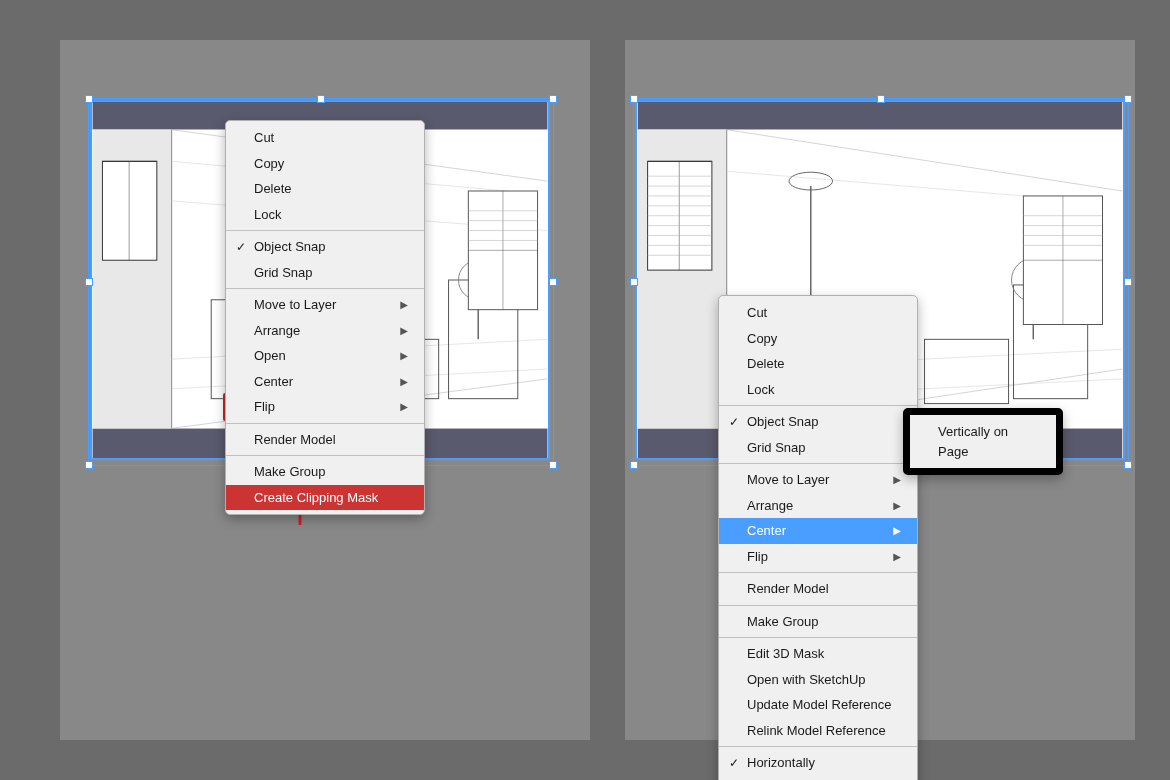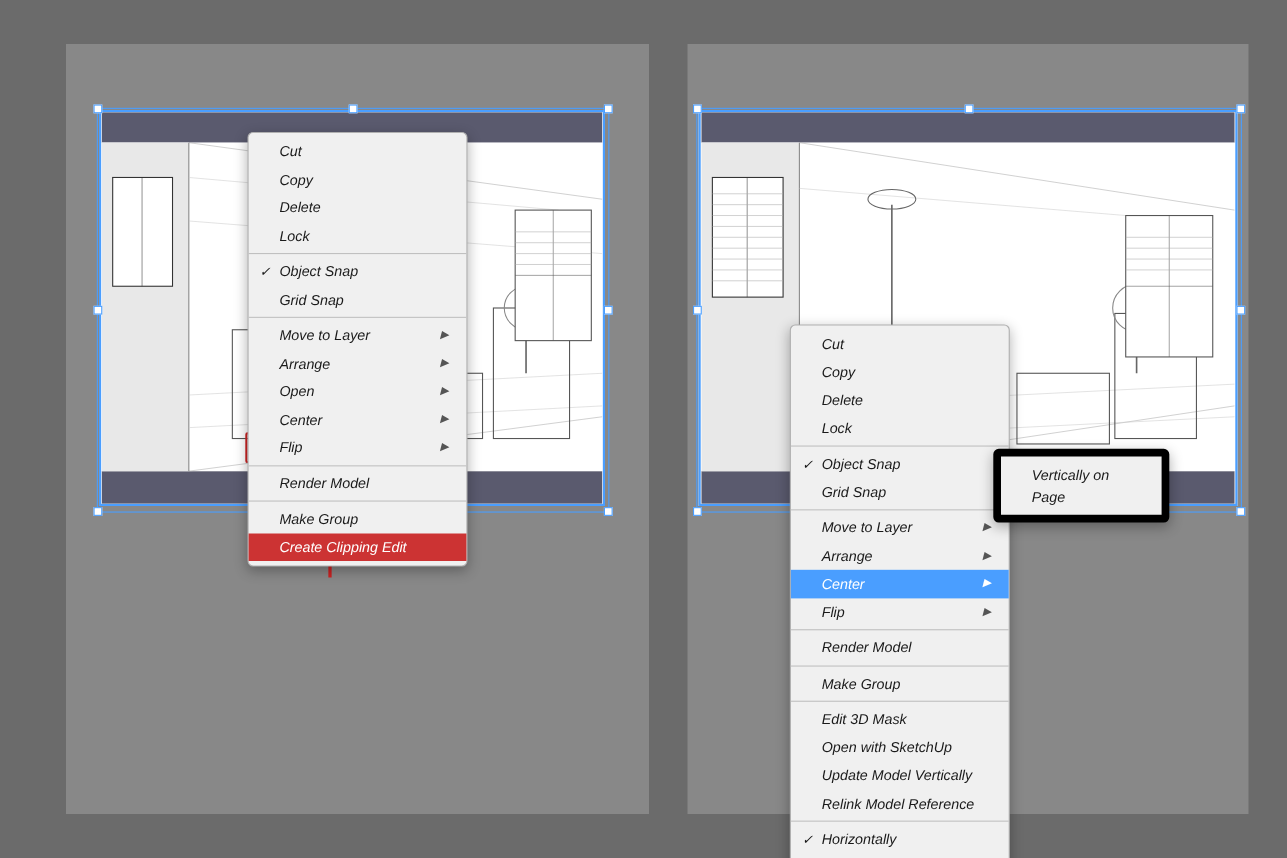--- a/index.html
+++ b/index.html
@@ -82,21 +82,20 @@
     .menu-item {
       padding: 3px 16px 3px 28px;
       cursor: pointer;
       display: flex;
       align-items: center;
       justify-content: space-between;
       color: #1a1a1a;
       font-size: 13px;
       line-height: 1.5;
       position: relative;
-      font-style: italic;
     }
 
     .menu-item.highlighted {
       background: #cc3333;
       color: white;
     }
 
     .menu-item.highlighted-blue {
       background: #4a9eff;
       color: white;
@@ -270,21 +269,21 @@
   </div>
   <div class="menu-separator"></div>
   <div class="menu-item">
     <span>Render Model</span>
   </div>
   <div class="menu-separator"></div>
   <div class="menu-item">
     <span>Make Group</span>
   </div>
   <div class="menu-item highlighted">
-    <span>Create Clipping Edit</span>
+    <span>Create Clipping Mask</span>
   </div>
 </div>
 
 <div class="red-border" style="left:223px;top:393px;width:173px;height:28px;"></div>
 
 <svg style="position:absolute;left:260px;top:430px;width:80px;height:100px;pointer-events:none;">
   <defs>
     <marker id="arrowhead" markerWidth="10" markerHeight="7" refX="0" refY="3.5" orient="auto">
       <polygon points="0 0, 10 3.5, 0 7" fill="#cc2222"></polygon>
     </marker>
@@ -403,21 +402,21 @@
     <span>Make Group</span>
   </div>
   <div class="menu-separator"></div>
   <div class="menu-item">
     <span>Edit 3D Mask</span>
   </div>
   <div class="menu-item">
     <span>Open with SketchUp</span>
   </div>
   <div class="menu-item">
-    <span>Update Model Vertically</span>
+    <span>Update Model Reference</span>
   </div>
   <div class="menu-item">
     <span>Relink Model Reference</span>
   </div>
   <div class="menu-separator"></div>
   <div class="menu-item">
     <span class="checkmark">✓</span>
     <span>Horizontally</span>
   </div>
   <div class="menu-item">

